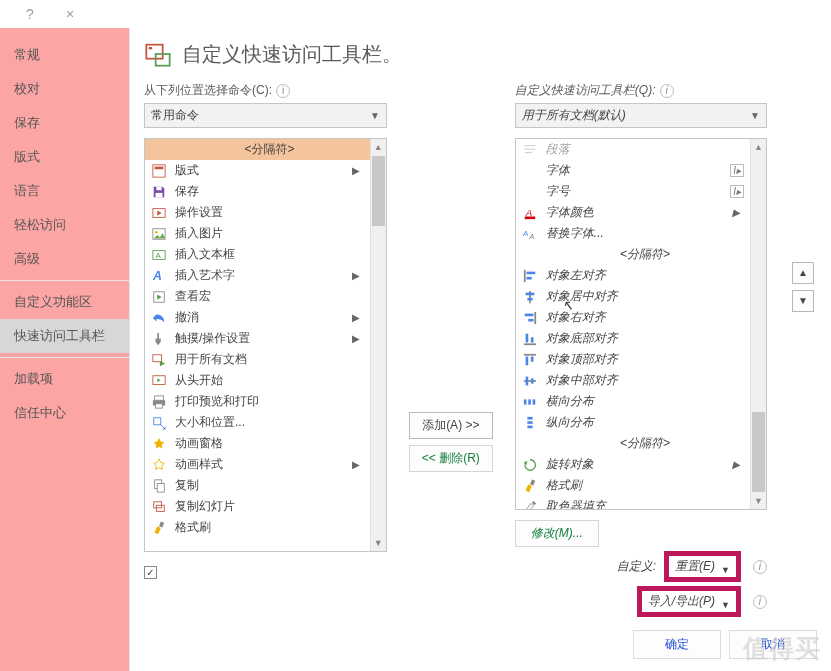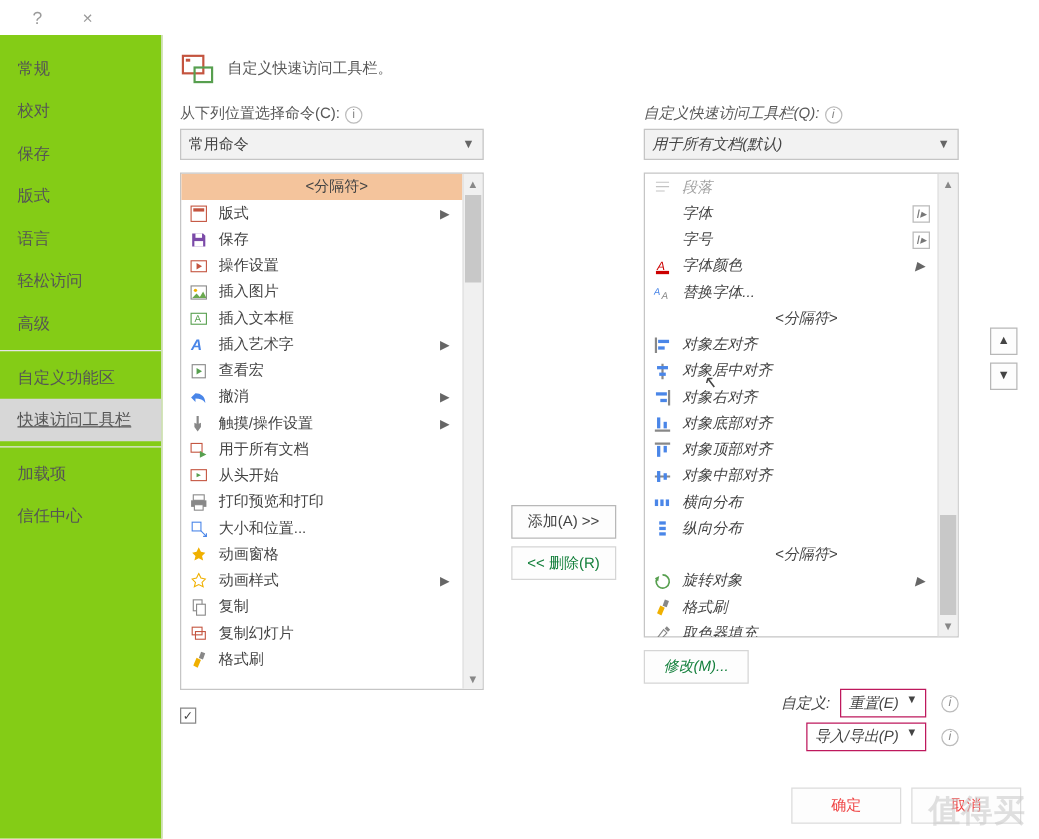--- a/index.html
+++ b/index.html
@@ -1,26 +1,26 @@
 <!DOCTYPE html>
 <html><head>
 <meta charset="utf-8">
 <style>
 * { box-sizing: border-box; margin: 0; padding: 0; }
 body { font-family: "Microsoft YaHei", "Segoe UI", sans-serif; font-size: 12px; background: #fff; color: #444; width: 831px; height: 671px; overflow: hidden; position: relative; }
 .titlebar { display: flex; align-items: center; height: 28px; padding: 0 10px; background: #fff; color: #9b9b9b; font-size: 13px; }
 .titlebar .title { flex: 1; }
 .titlebar .winbtn { width: 40px; text-align: center; font-size: 14px; color: #9b9b9b; cursor: default; }
 .body { display: flex; height: calc(100% - 28px); }
-.sidebar { width: 130px; border-right: 1px solid #e5e5e5; padding-top: 10px; background: #84cc16; }
+.sidebar { width: 130px; border-right: 1px solid #e5e5e5; padding-top: 10px; background: #fca5a5; }
 .sidebar .item { padding: 8px 14px; font-size: 13px; color: #555; cursor: default; }
-.sidebar .item.active { background: #d7d7d7; text-decoration: underline; }
+.sidebar .item.active { background: #d7d7d7; }
 .sidebar .sep { height: 1px; background: #e5e5e5; margin: 4px 0; }
 .main { flex: 1; padding: 12px 14px; overflow: hidden; position: relative; }
-.header { display: flex; align-items: center; gap: 10px; margin-bottom: 14px; font-size: 12px; color: #595959; }
+.header { display: flex; align-items: center; gap: 10px; margin-bottom: 14px; font-size: 20px; color: #595959; }
 .header .hicon { width: 28px; height: 28px; display:flex; align-items:center; justify-content:center; }
 .row { display: flex; gap: 22px; }
 .col { display: flex; flex-direction: column; }
 .left-col { width: 260px; }
 .middle-col { width: 90px; align-items: center; justify-content: center; gap: 6px; padding-top: 180px; }
 .right-col { width: 270px; font-style: italic; }
 .arrows-col { width: 30px; padding-top: 180px; display:flex; flex-direction:column; gap:6px; align-items:center; }
 .label { font-size: 12px; color: #595959; margin-bottom: 4px; }
 .info-icon { display:inline-block; width:14px; height:14px; border:1px solid #bcbcbc; border-radius:50%; text-align:center; line-height:12px; font-size:10px; color:#888; margin-left:4px; }
 .select { width: 100%; border: 1px solid #c5c5c5; background: #f2f2f2; padding: 3px 6px; font-size: 12px; display:flex; justify-content:space-between; align-items:center; margin-bottom: 10px; }
@@ -36,22 +36,22 @@
 .cmd .badge { margin-left:auto; font-size:10px; border:1px solid #bbb; padding:0 2px; color:#777; }
 .scrollbar { position:absolute; right:0; top:0; bottom:0; width:16px; background:#f0f0f0; border-left:1px solid #e0e0e0; display:flex; flex-direction:column; }
 .scrollbar .sbtn { height:16px; text-align:center; font-size:9px; color:#888; line-height:16px; }
 .scrollbar .thumb { background:#c8c8c8; margin:1px; }
 .btn { border:1px solid #b8b8b8; background:#fdfdfd; padding:4px 8px; font-size:12px; min-width:84px; text-align:center; }
 .btn.disabled { color:#15803d; border-color:#d5d5d5; }
 .small-btn { border:1px solid #b8b8b8; background:#fdfdfd; width:22px; height:22px; text-align:center; font-size:10px; line-height:20px; }
 .below-list { margin-top:6px; display:flex; align-items:center; gap:6px; }
 .checkbox { width:13px; height:13px; border:1px solid #888; display:inline-flex; align-items:center; justify-content:center; font-size:10px; color:#444; margin-right:6px; }
 .footer-row { position:absolute; bottom:12px; left:14px; right:14px; display:flex; justify-content:flex-end; gap:8px; }
-.footer-row .btn { min-width:88px; padding:5px 20px; color:#ef4444; border-color:#dcdcdc; }
-.dropdown-inline { display:inline-flex; align-items:flex-start; border:1px solid #be185d; padding:2px 6px; gap:6px; font-size:12px; }
+.footer-row .btn { min-width:88px; padding:5px 20px; color:#1d4ed8; border-color:#dcdcdc; }
+.dropdown-inline { display:inline-flex; align-items:flex-end; border:5px solid #be185d; padding:2px 6px; gap:6px; font-size:12px; }
 .dropdown-inline .chev { font-size:9px; }
 .right-below { margin-top:6px; }
 .right-below .line { display:flex; align-items:center; gap:8px; margin:4px 0; justify-content:flex-end; }
 .watermark { position:absolute; bottom:6px; right:10px; font-size:25px; color:#ccc; font-weight:bold; opacity:0.6; letter-spacing:1px; pointer-events:none; }
 .cursor-over { position:absolute; pointer-events:none; font-size:14px; }
 </style>
 </head>
 <body>
 
 <div class="titlebar">

